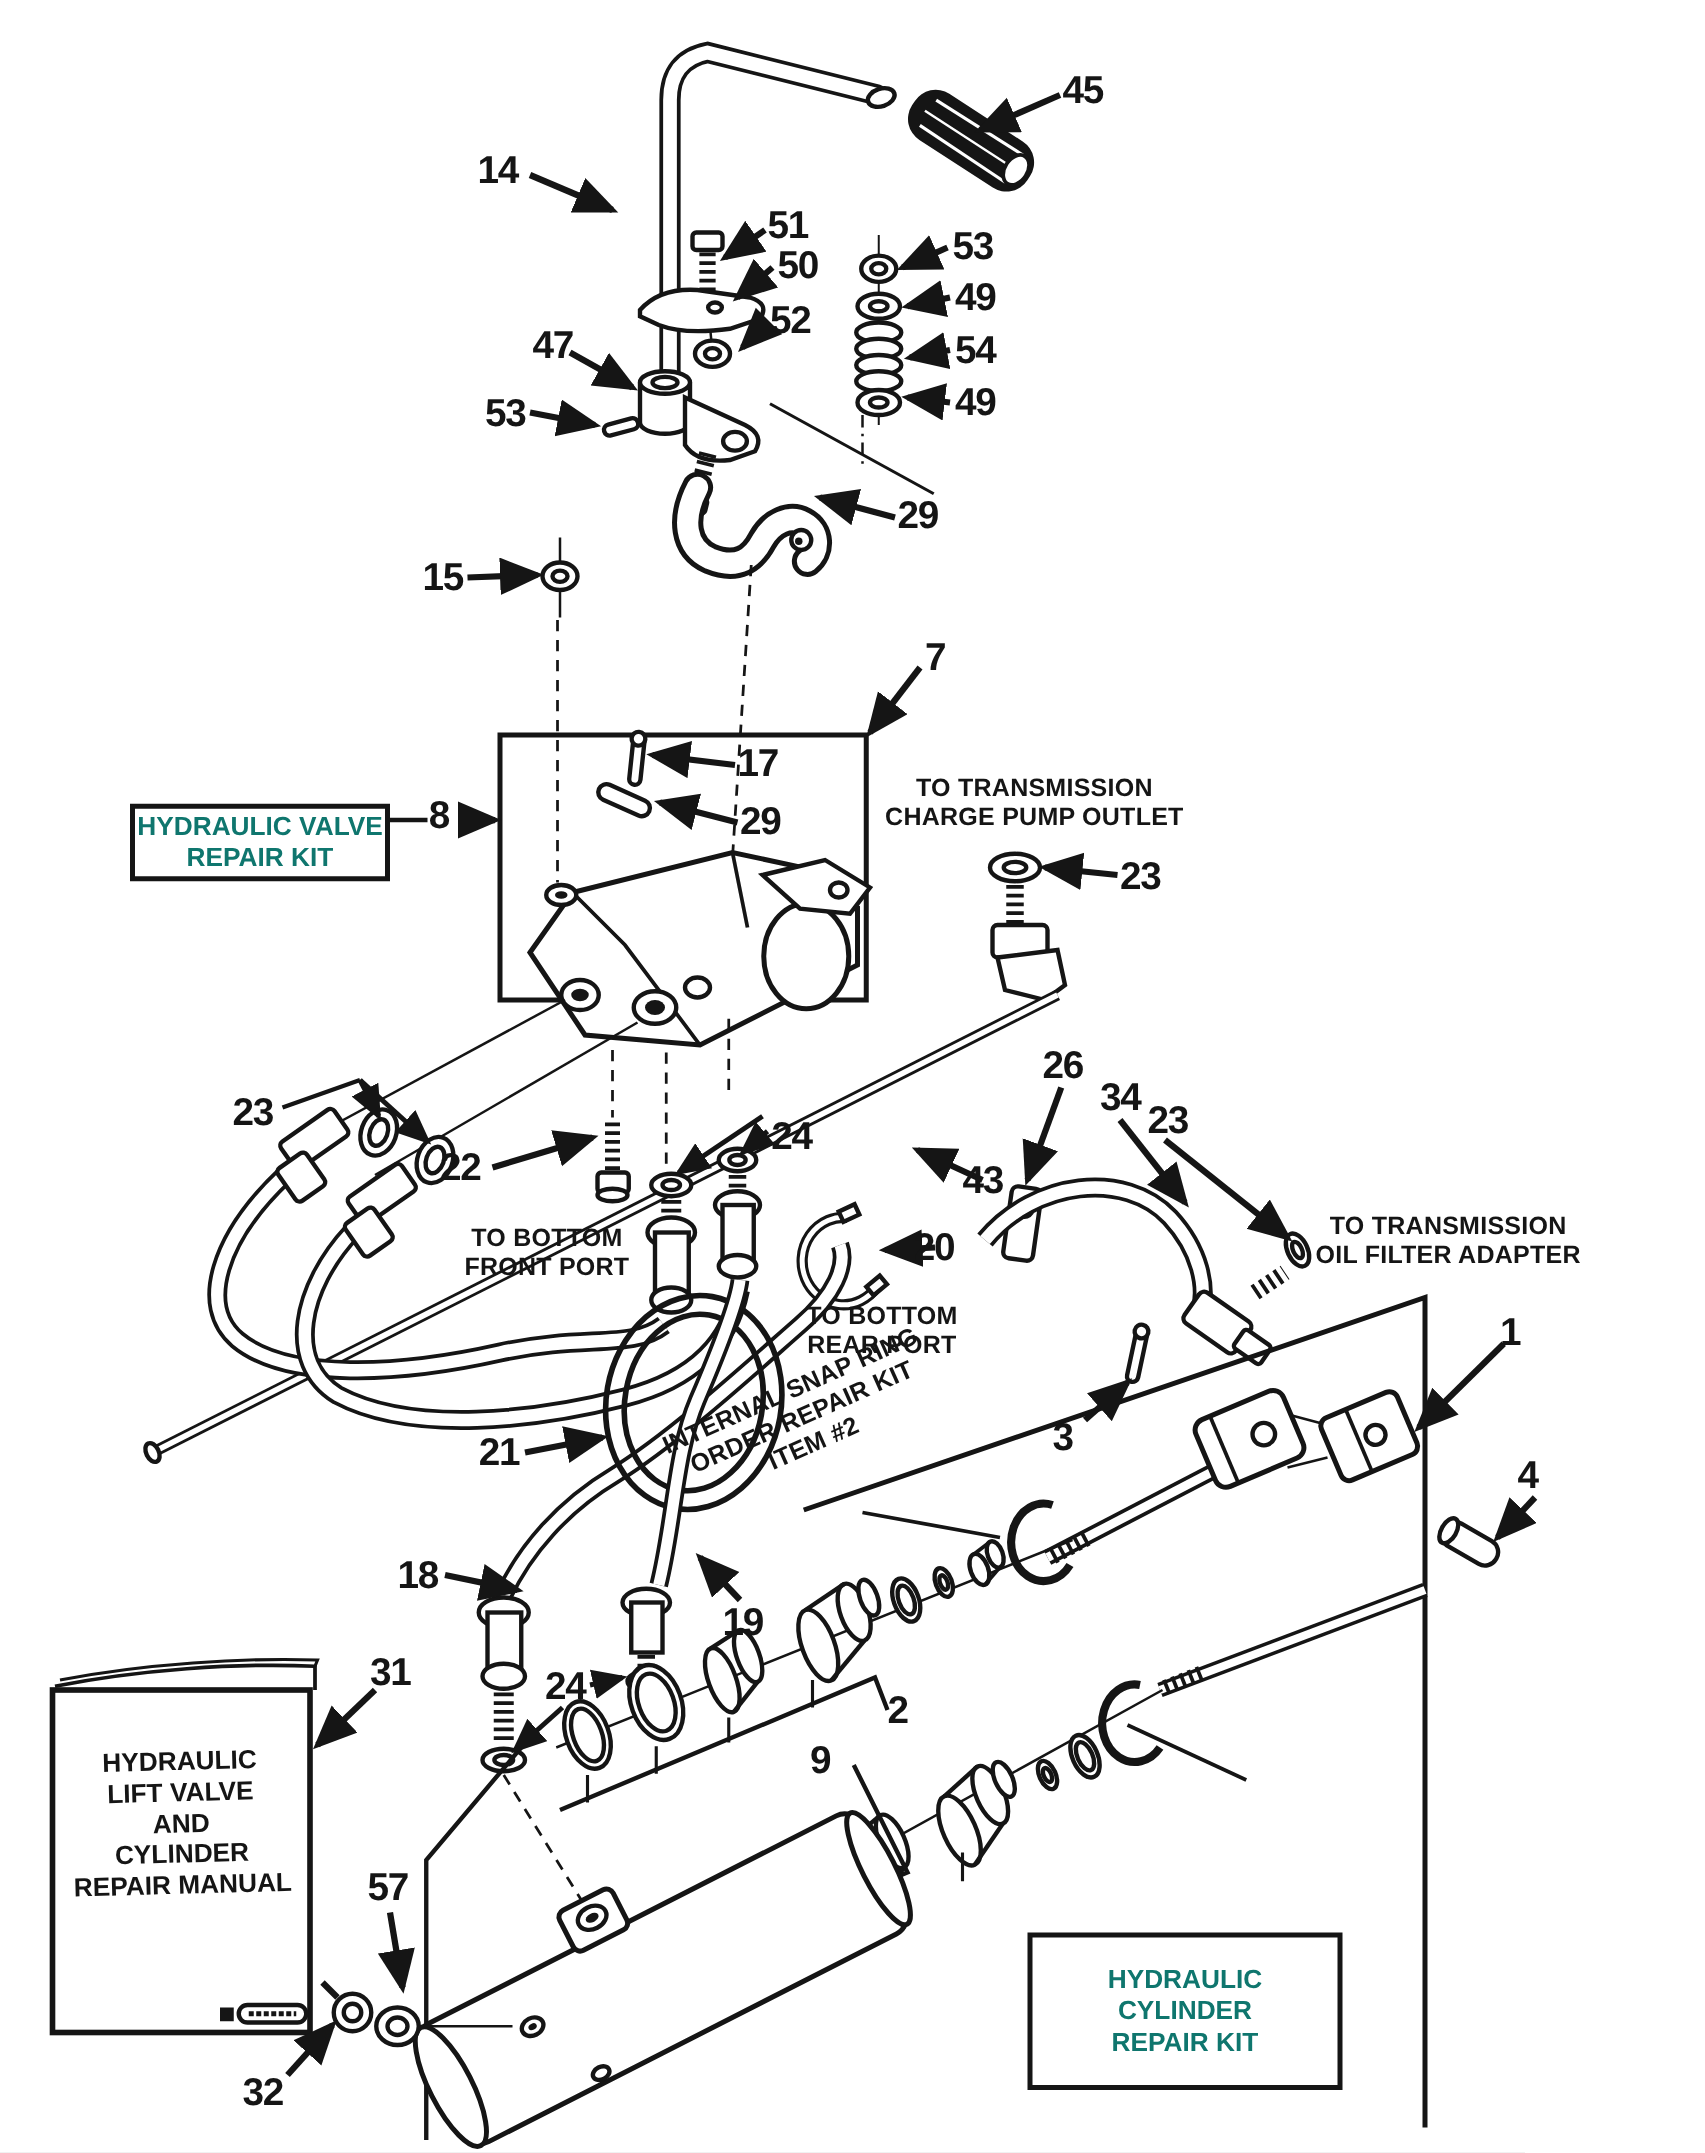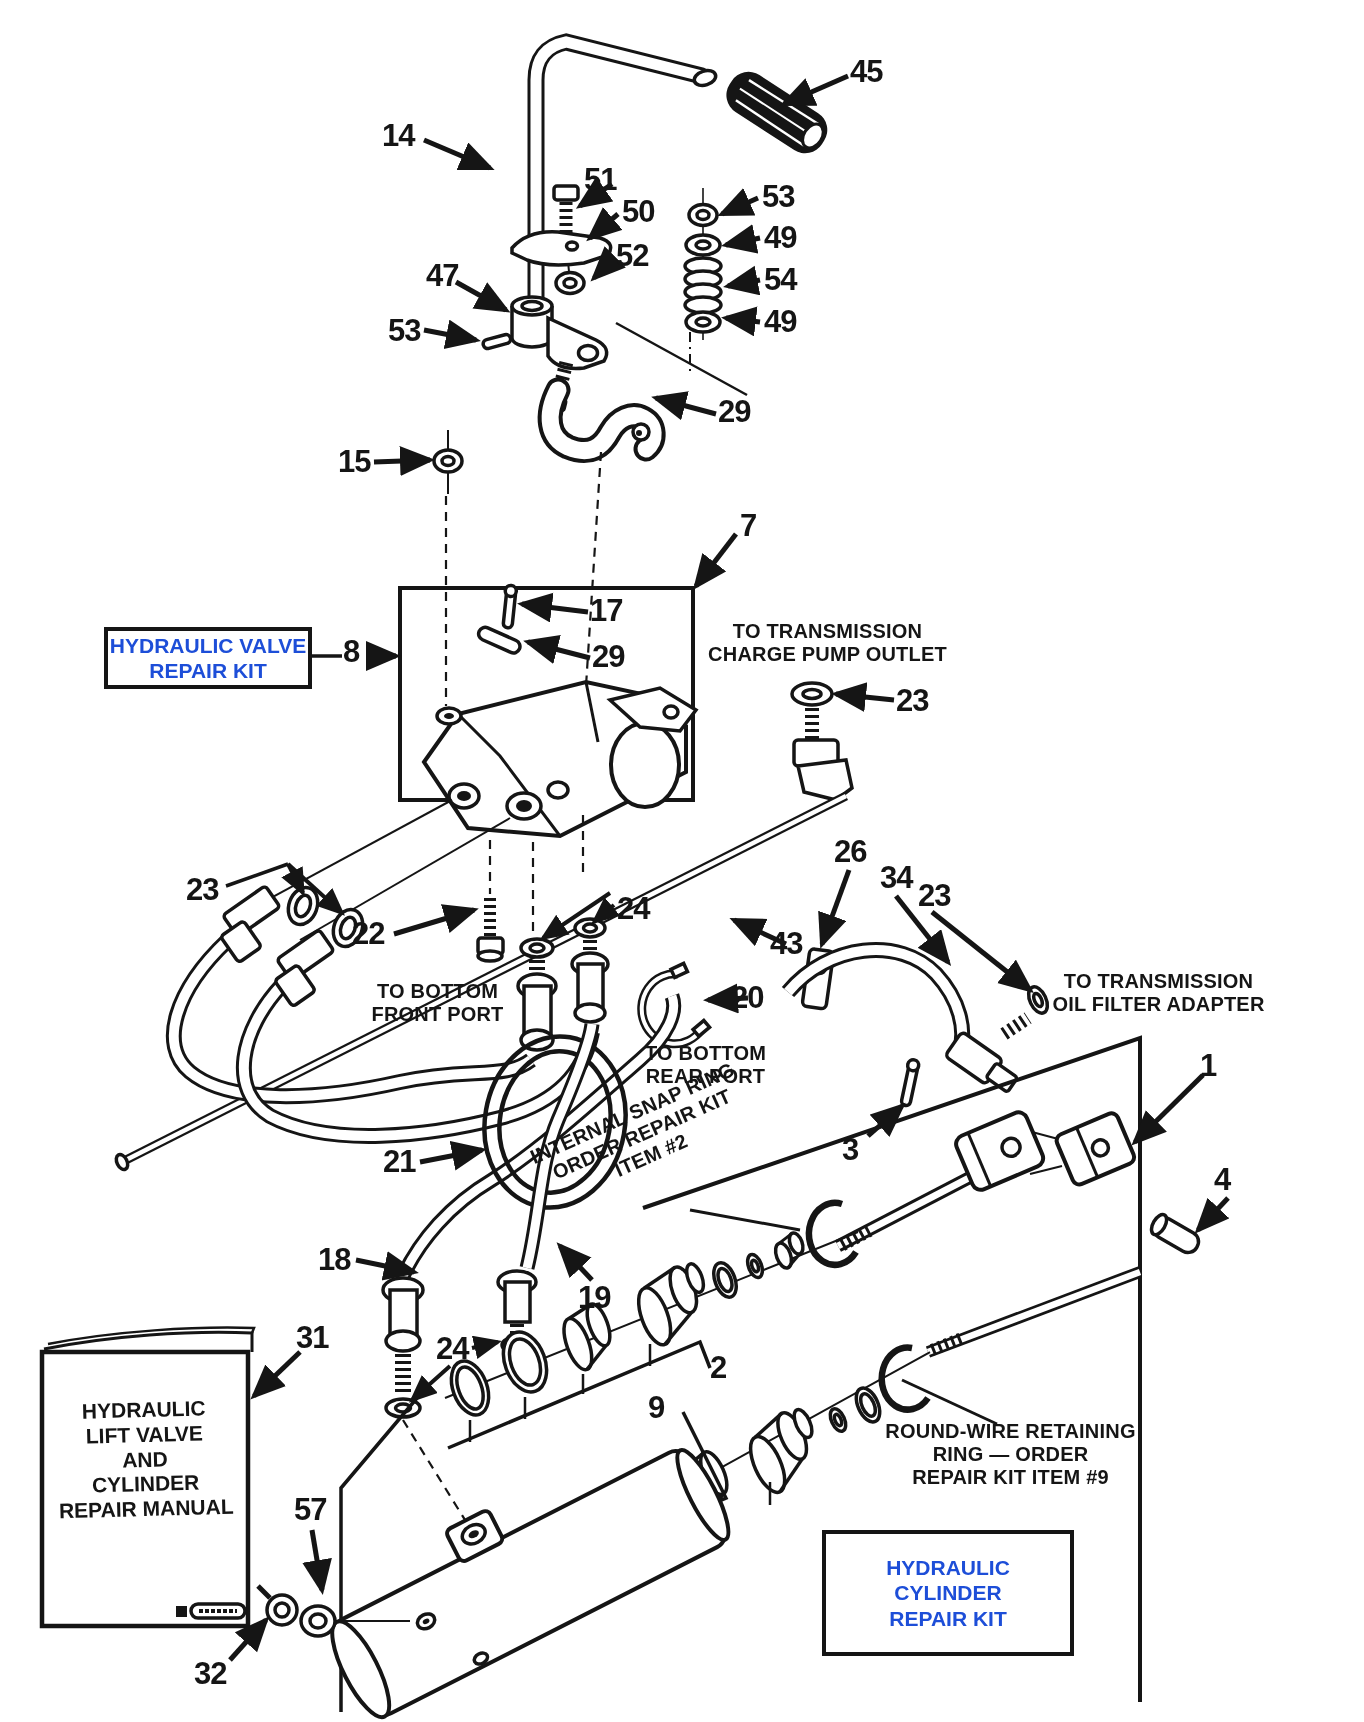--- a/index.html
+++ b/index.html
@@ -4,21 +4,21 @@
 <style>
   html,body{margin:0;padding:0;background:#e8e8e8;}
   #stage{position:relative;width:1364px;height:1722px;background:#ffffff;overflow:hidden;
          font-family:"Liberation Sans",sans-serif;color:#151515;}
   #art{position:absolute;left:0;top:0;width:1364px;height:1722px;}
   .co{position:absolute;font:700 31px/1 "Liberation Sans",sans-serif;letter-spacing:-1px;color:#151515;}
   .ann{position:absolute;font:700 20px/1.16 "Liberation Sans",sans-serif;text-align:center;
        white-space:pre-line;letter-spacing:.2px;color:#151515;}
   .kitbox{position:absolute;border:4px solid #151515;background:#fff;display:flex;align-items:center;
           justify-content:center;text-align:center;font:700 21px/1.2 "Liberation Sans",sans-serif;
-          white-space:pre-line;color:#1d4ed8;}
+          white-space:pre-line;color:#0f766e;margin-top:16px;}
   .booktext{position:absolute;font:700 21px/1.18 "Liberation Sans",sans-serif;text-align:center;
             white-space:pre-line;color:#151515;transform:rotate(-1.5deg);}
   .rot{transform:rotate(-24deg);}
   svg .ln{stroke:#151515;fill:none;}
   svg .arr{stroke:#151515;stroke-width:5;marker-end:url(#ah);}
   svg .arr4{stroke:#151515;stroke-width:4;marker-end:url(#ah);}
   svg .sh{fill:#fff;stroke:#151515;stroke-width:3.5;}
   svg .sh4{fill:#fff;stroke:#151515;stroke-width:4;}
   svg .dash{stroke:#151515;stroke-width:2.2;stroke-dasharray:9 7;fill:none;}
   svg .thr{stroke:#151515;stroke-dasharray:3 4;fill:none;}
@@ -440,21 +440,21 @@
     <line class="arr" x1="1228" y1="1198" x2="1198" y2="1230"></line>
     <line class="arr" x1="312" y1="1530" x2="322" y2="1590"></line>
     <line class="arr" x1="230" y1="1660" x2="266" y2="1620"></line>
     <line x1="690" y1="1210" x2="800" y2="1230" class="ln" stroke-width="3"></line>
     <line x1="997" y1="1424" x2="902" y2="1380" class="ln" stroke-width="3"></line>
   </g>
 </svg>
 
 <div class="co" style="left:850px;top:56px">45</div>
 <div class="co" style="left:382px;top:120px">14</div>
-<div class="co" style="left:584px;top:164px">51</div>
+<div class="co" style="left:614px;top:164px">51</div>
 <div class="co" style="left:622px;top:196px">50</div>
 <div class="co" style="left:616px;top:240px">52</div>
 <div class="co" style="left:762px;top:181px">53</div>
 <div class="co" style="left:764px;top:222px">49</div>
 <div class="co" style="left:764px;top:264px">54</div>
 <div class="co" style="left:764px;top:306px">49</div>
 <div class="co" style="left:426px;top:260px">47</div>
 <div class="co" style="left:388px;top:315px">53</div>
 <div class="co" style="left:718px;top:396px">29</div>
 <div class="co" style="left:338px;top:446px">15</div>
@@ -488,23 +488,20 @@
 CHARGE PUMP OUTLET</div>
 <div class="ann" style="left:340px;top:980px;width:195px">TO BOTTOM
 FRONT PORT</div>
 <div class="ann" style="left:608px;top:1042px;width:195px">TO BOTTOM
 REAR PORT</div>
 <div class="ann" style="left:1036px;top:970px;width:245px">TO TRANSMISSION
 OIL FILTER ADAPTER</div>
 <div class="ann rot" style="left:492px;top:1100px;width:300px">INTERNAL SNAP RING
 ORDER REPAIR KIT
 ITEM #2</div>
-<div class="ann" style="left:858px;top:1420px;width:305px">ROUND-WIRE RETAINING
-RING — ORDER
-REPAIR KIT ITEM #9</div>
 
 <div class="kitbox" style="left:104px;top:627px;width:200px;height:54px">HYDRAULIC VALVE
 REPAIR KIT</div>
 <div class="kitbox" style="left:822px;top:1530px;width:244px;height:118px">HYDRAULIC
 CYLINDER
 REPAIR KIT</div>
 <div class="booktext" style="left:52px;top:1398px;width:186px">HYDRAULIC
 LIFT VALVE
 AND
 CYLINDER

